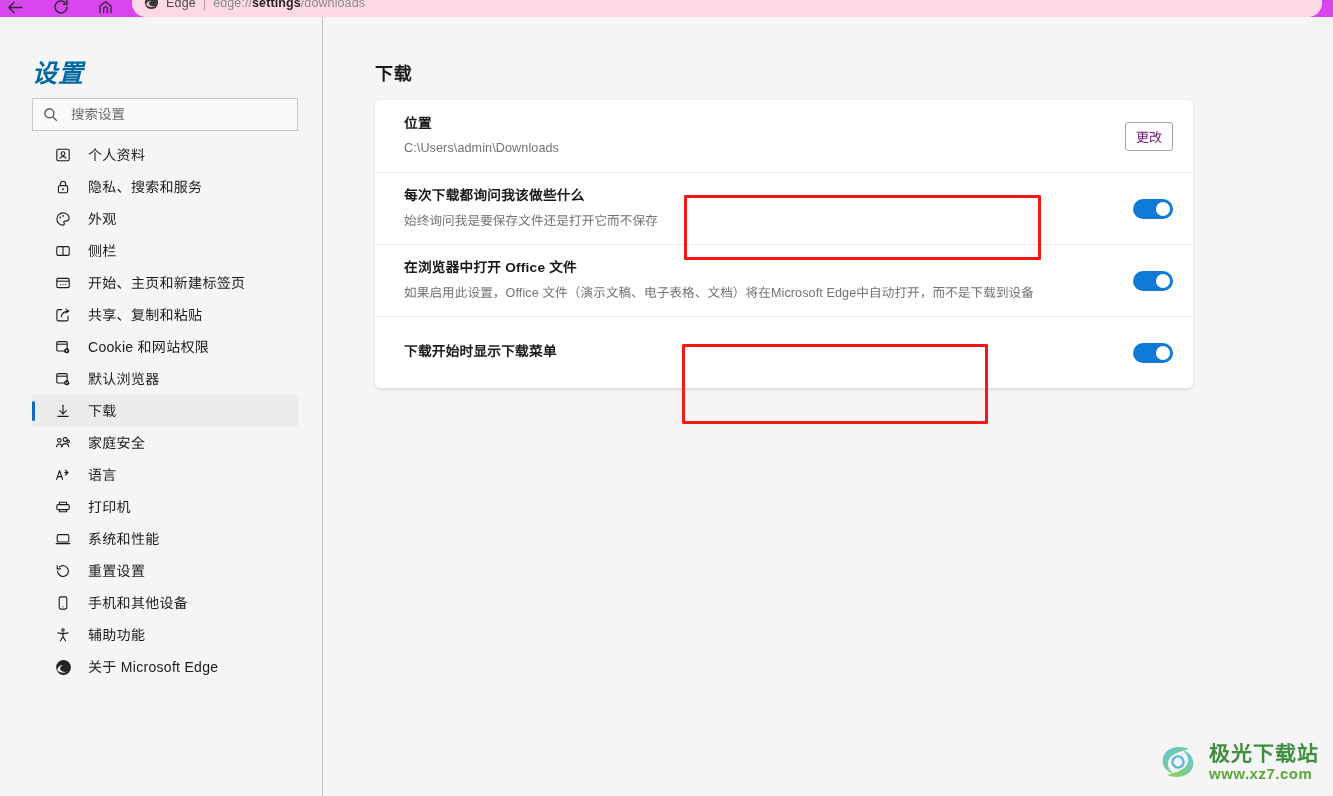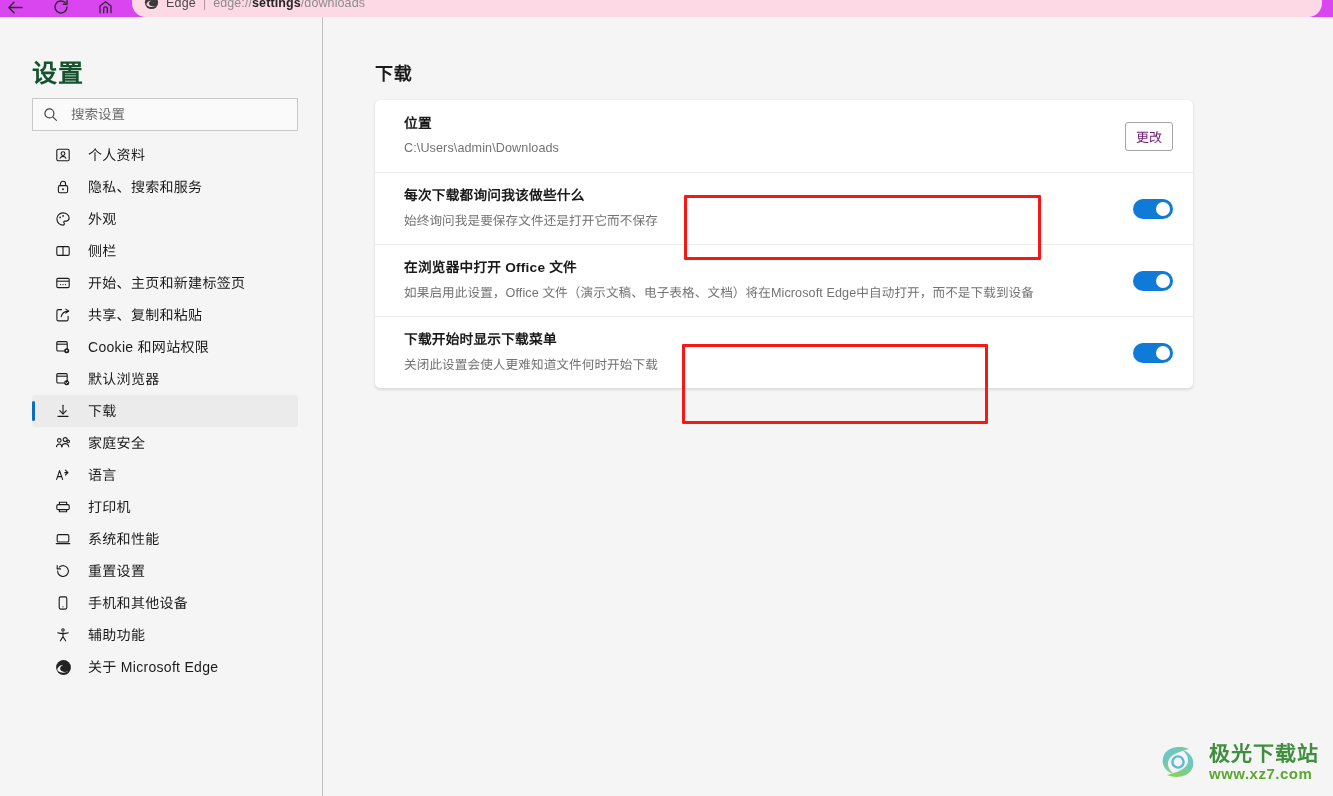--- a/index.html
+++ b/index.html
@@ -56,22 +56,23 @@
 
   
   .sidebar {
     position: absolute; top: 0; left: 0;
     width: 323px; height: 779px;
     background: #f5f5f5;
     border-right: 1px solid #bfbfbf;
   }
   .settings-title {
     position: absolute; left: 32px; top: 36px;
-    font-size: 25px; font-weight: 700; color: #14532d;
+    font-size: 25px; font-weight: 700; color: #0369a1;
     letter-spacing: 1px;
+    font-style: italic;
   }
   .search-box {
     position: absolute; left: 32px; top: 81px;
     width: 266px; height: 33px;
     background: #fafafa;
     border: 1px solid #c9c9c9;
     border-radius: 0;
     display: flex; align-items: center;
     padding: 0 10px; gap: 11px;
   }
@@ -491,21 +492,20 @@
           <div class="row-desc">如果启用此设置，Office 文件（演示文稿、电子表格、文档）将在Microsoft Edge中自动打开，而不是下载到设备</div>
         </div>
         <div class="toggle">
           <span class="knob"></span>
         </div>
       </div>
 
       <div class="row">
         <div class="row-texts">
           <div class="row-title">下载开始时显示下载菜单</div>
-          <div class="row-desc">关闭此设置会使人更难知道文件何时开始下载</div>
         </div>
         <div class="toggle">
           <span class="knob"></span>
         </div>
       </div>
 
     </section>
 
     <div class="hilite" id="hl-1"></div>
     <div class="hilite" id="hl-2"></div>

